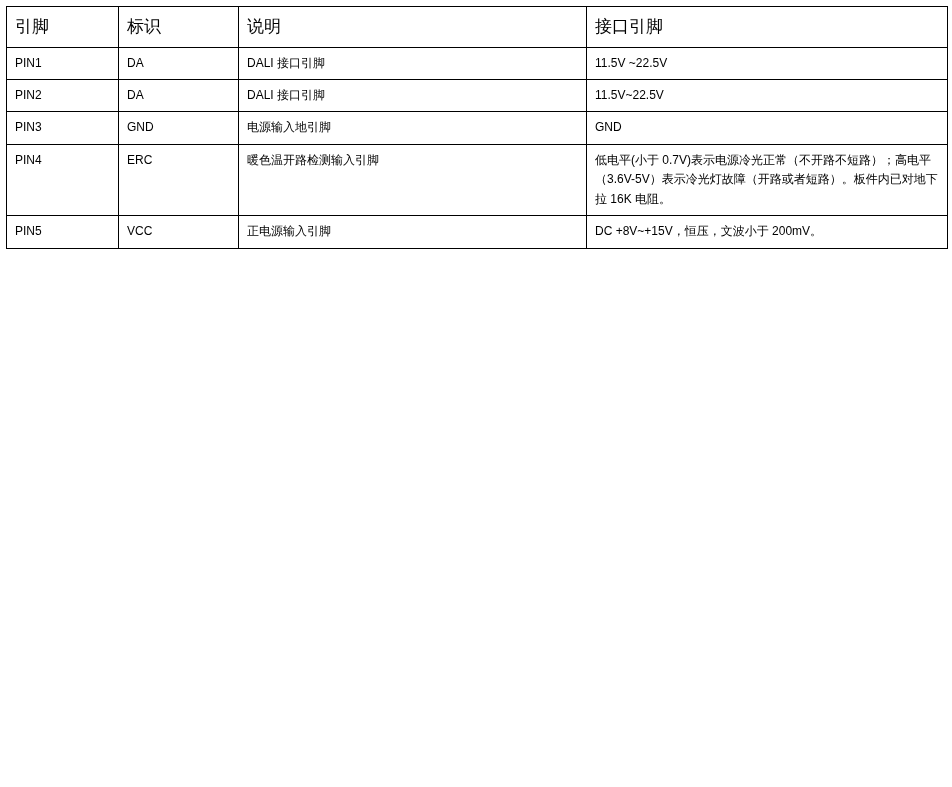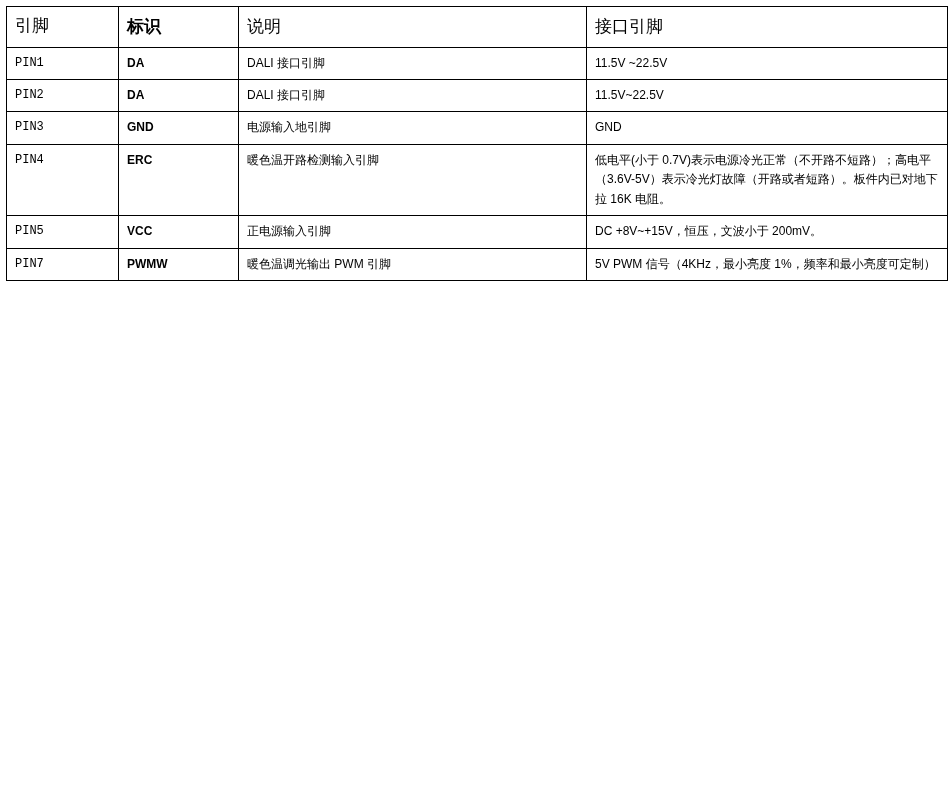--- a/index.html
+++ b/index.html
@@ -30,22 +30,22 @@
     padding: 6px 8px 6px 8px;
     font-size: 12px;
     line-height: 1.62;
     word-break: break-word;
   }
   col.c1 { width: 112px; }
   col.c2 { width: 120px; }
   col.c3 { width: 348px; }
   col.c4 { width: 361px; }
 
-  .cell-pin   { white-space: nowrap; font-family: Liberation Mono, monospace; }
-  .cell-id    { white-space: nowrap; font-weight: bold; }
+  .cell-pin   { white-space: nowrap; }
+  .cell-id    { white-space: nowrap; }
   .cell-desc  { }
   .cell-elec  { }
 
   tr.header-row td {
     font-size: 17px;
   }
 </style>
 </head>
 <body>
 
@@ -94,22 +94,16 @@
       </tr>
 
       <tr>
         <td class="cell-pin">PIN5</td>
         <td class="cell-id">VCC</td>
         <td class="cell-desc">正电源输入引脚</td>
         <td class="cell-elec">DC +8V~+15V，恒压，文波小于 200mV。</td>
       </tr>
 
 
-      <tr>
-        <td class="cell-pin">PIN7</td>
-        <td class="cell-id">PWMW</td>
-        <td class="cell-desc">暖色温调光输出 PWM 引脚</td>
-        <td class="cell-elec">5V PWM 信号（4KHz，最小亮度 1%，频率和最小亮度可定制）</td>
-      </tr>
 
     </tbody>
   </table>
 </div>
 
 </body></html>

